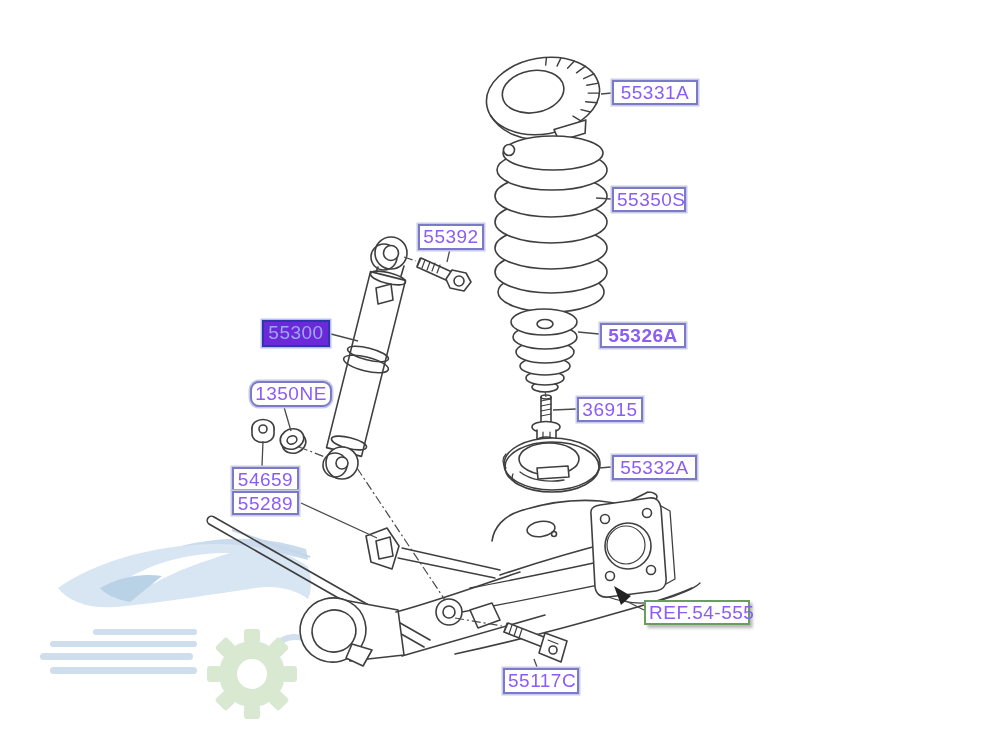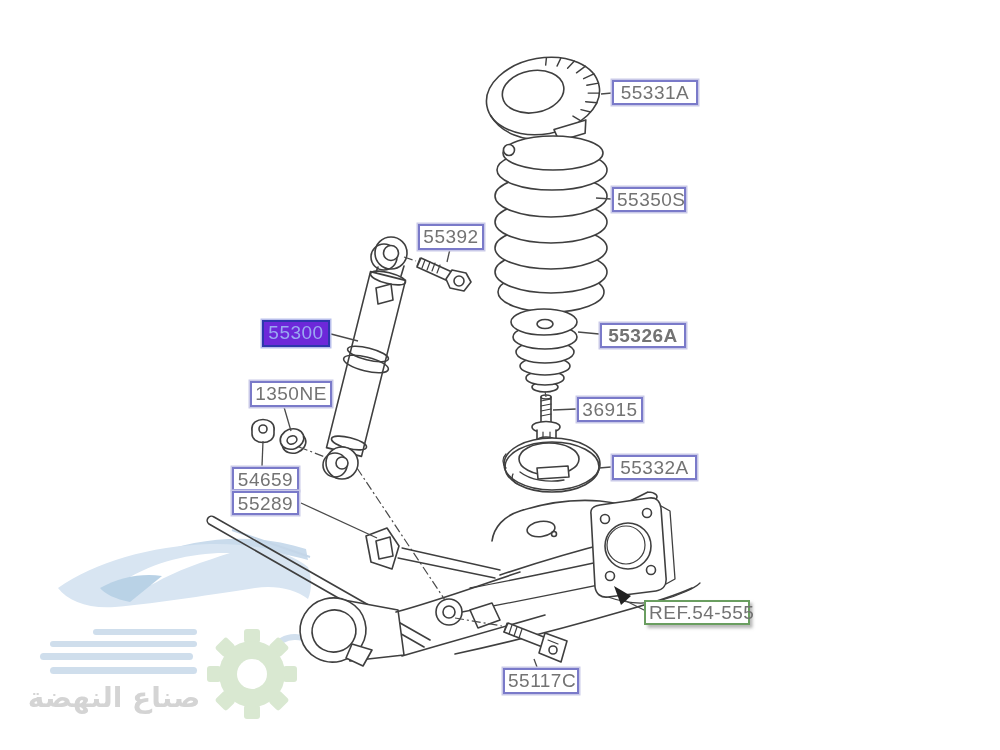--- a/index.html
+++ b/index.html
@@ -1,20 +1,20 @@
 <!DOCTYPE html>
 <html><head>
 <meta charset="utf-8">
 <style>
   html,body{margin:0;padding:0;background:#fff;}
   .stage{position:relative;width:1000px;height:750px;background:#ffffff;overflow:hidden;
          font-family:"Liberation Sans",sans-serif;}
   .stage svg{position:absolute;left:0;top:0;}
   .lbl{position:absolute;box-sizing:border-box;background:#ffffff;border:2px solid #7a7ac9;
-       box-shadow:0 0 0 1.5px #c9c9e8;color:#737373;font-size:19px;line-height:21px;
+       box-shadow:0 0 0 1.5px #c9c9e8;color:#8b5cf6;font-size:19px;line-height:21px;
        text-align:center;padding:0 3px;letter-spacing:.5px;white-space:nowrap;}
   .lbl.hl{background:#6d28d9;border-color:#2d36ad;color:#9aa8f2;box-shadow:0 0 0 1.5px #b9bfec;}
   .lbl.green{border-color:#6a9e60;box-shadow:2.5px 3px 3px rgba(110,110,110,.5);}
   .wm-text{position:absolute;left:16px;top:681px;width:196px;text-align:center;direction:rtl;
            font-family:"DejaVu Sans",sans-serif;font-weight:bold;font-size:28px;color:#d4d4d4;}
 </style>
 </head>
 <body>
 
 <div class="stage">
@@ -209,23 +209,22 @@
     <path d="M 624,600 L 646,611"></path>
   </g>
   <polygon points="614,586 631,596 621,605" fill="#222222"></polygon>
 </svg>
 
   <div class="lbl" style="left:612px;top:80px;width:86px;height:25px;">55331A</div>
   <div class="lbl" style="left:612px;top:187px;width:74px;height:25px;">55350S</div>
   <div class="lbl" style="left:418px;top:224px;width:66px;height:26px;">55392</div>
   <div class="lbl hl" style="left:262px;top:320px;width:68px;height:27px;">55300</div>
   <div class="lbl" style="left:600px;top:323px;width:86px;height:25px;font-weight:bold;">55326A</div>
-  <div class="lbl" style="left:250px;top:381px;width:82px;height:26px;">1350NE</div>
+  <div class="lbl" style="left:250px;top:381px;width:82px;height:26px;border-radius:9px;">1350NE</div>
   <div class="lbl" style="left:577px;top:397px;width:66px;height:25px;">36915</div>
   <div class="lbl" style="left:612px;top:455px;width:85px;height:25px;">55332A</div>
   <div class="lbl" style="left:232px;top:467px;width:67px;height:24px;">54659</div>
   <div class="lbl" style="left:232px;top:491px;width:67px;height:24px;">55289</div>
   <div class="lbl green" style="left:644px;top:600px;width:106px;height:25px;">REF.54-555</div>
   <div class="lbl" style="left:503px;top:668px;width:76px;height:26px;">55117C</div>
 
-  <div class="wm-text">صناع النهضة</div>
 
 </div>
 
 </body></html>

